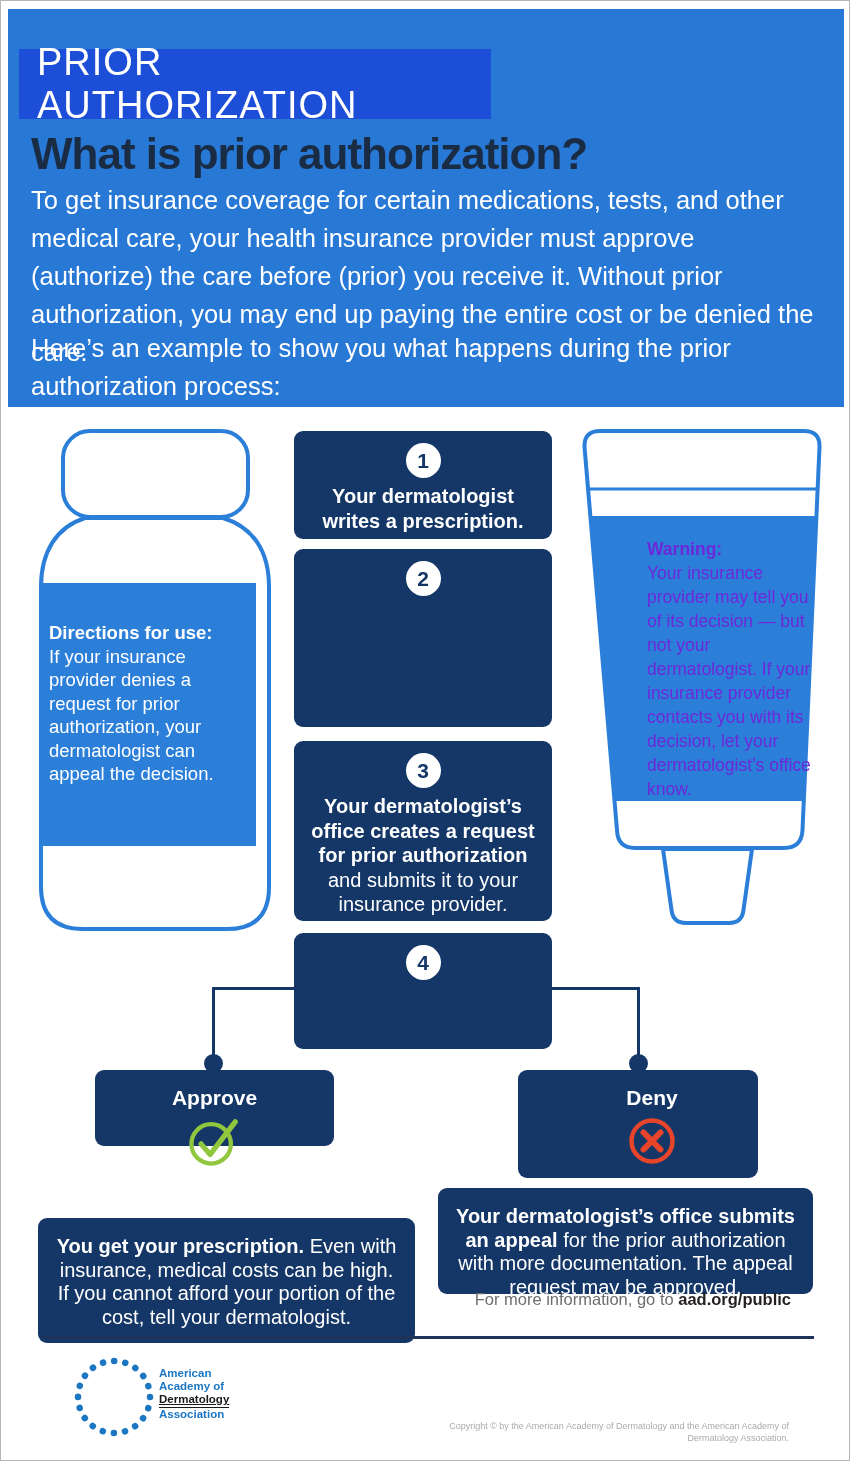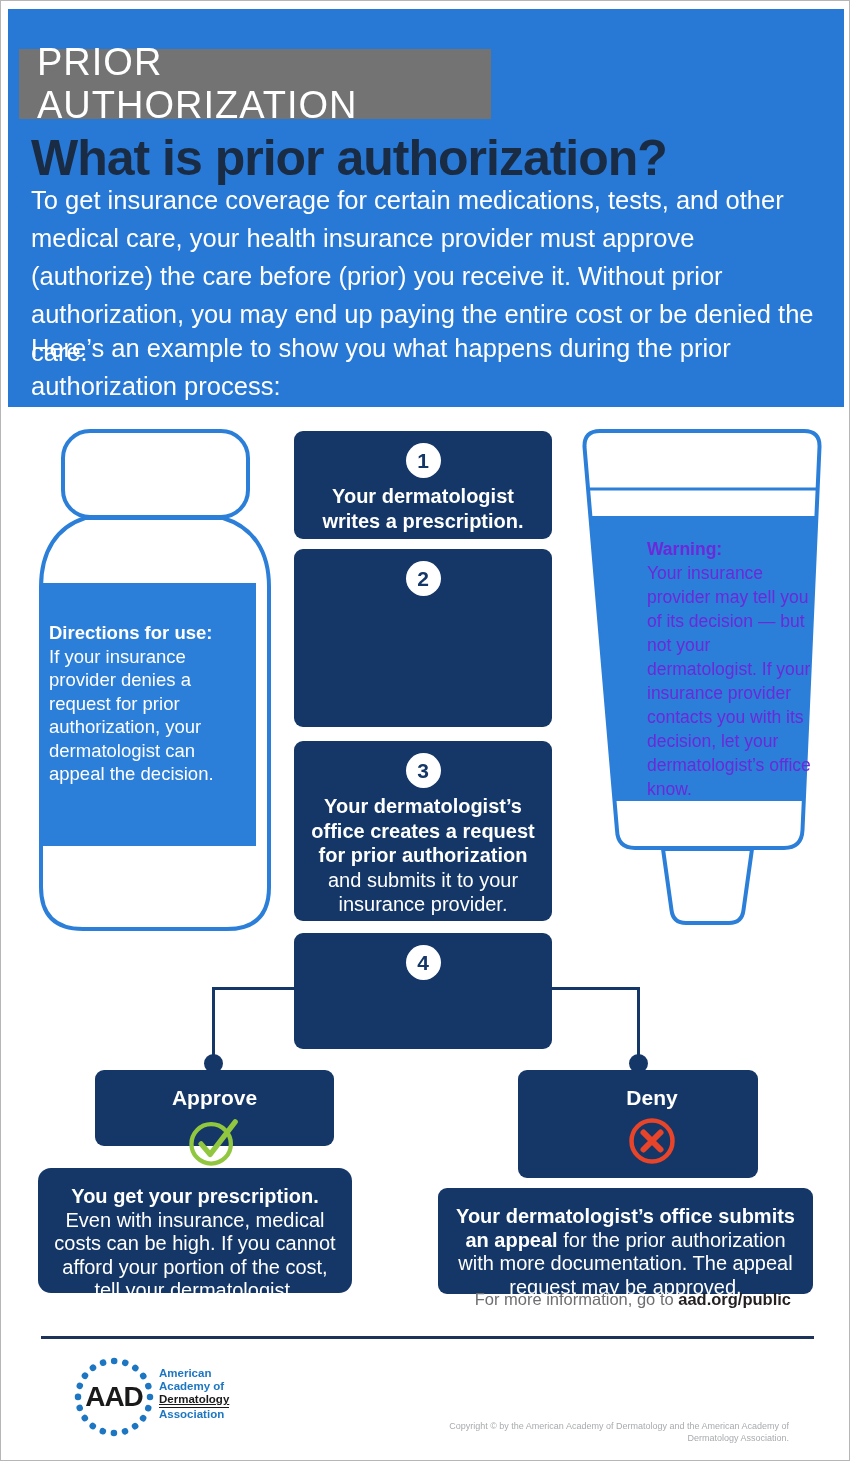--- a/index.html
+++ b/index.html
@@ -4,26 +4,26 @@
 <style>
   html,body{margin:0;padding:0;background:#fff;}
   .page{
     position:relative;width:850px;height:1461px;background:#fff;
     border:1px solid #b6b6b6;box-sizing:border-box;overflow:hidden;
     font-family:"Liberation Sans", sans-serif;
   }
   
   .blue-panel{position:absolute;left:7px;top:8px;width:836px;height:398px;background:#2878d6;}
   .title-bar{
-    position:absolute;left:11px;top:40px;width:472px;height:70px;background:#737373;
+    position:absolute;left:11px;top:40px;width:472px;height:70px;background:#1d4ed8;
     color:#fff;font-size:38px;letter-spacing:1px;display:flex;align-items:center;
     padding-left:18px;box-sizing:border-box;
   }
   .intro-heading{
-    position:absolute;left:23px;top:120px;color:#1a2b44;font-size:50px;font-weight:bold;
+    position:absolute;left:23px;top:120px;color:#1a2b44;font-size:44px;font-weight:bold;
     letter-spacing:-1px;
   }
   .intro-p{position:absolute;left:23px;color:#fff;font-size:25.5px;line-height:38px;width:792px;}
   .intro-p1{top:172px;}
   .intro-p2{top:320px;width:700px;}
   
   .nbox{position:absolute;background:#143767;border-radius:9px;color:#fff;text-align:center;box-sizing:border-box;}
   .step{left:293px;width:258px;padding:0 10px;}
   .step-circle{
     width:35px;height:35px;border-radius:50%;background:#fff;color:#143767;
@@ -38,21 +38,21 @@
   .conn{position:absolute;background:#143767;}
   .dot{position:absolute;width:19px;height:19px;border-radius:50%;background:#143767;}
   
   .outcome-head{padding-top:16px;}
   .outcome-label{font-size:21px;font-weight:bold;}
   .approve-box{left:94px;top:1069px;width:239px;height:76px;}
   .deny-box{left:517px;top:1069px;width:240px;height:108px;padding-left:28px;}
   .outcome-icon{margin-top:6px;}
   
   .outcome-text{font-size:20px;line-height:23.5px;padding:17px 14px 0;}
-  .outcome-text-left{left:37px;top:1167px;width:314px;height:125px;border-radius:13px;}
+  .outcome-text-left{left:37px;top:1217px;width:377px;height:125px;}
   .outcome-text-right{left:437px;top:1187px;width:375px;height:106px;}
   
   .bottle-svg{position:absolute;left:38px;top:428px;}
   .tube-svg{position:absolute;left:578px;top:428px;}
   .bottle-label-text{
     position:absolute;left:48px;top:620px;width:182px;color:#fff;
     font-size:18.5px;line-height:23.5px;
   }
   .tube-label-text{
     position:absolute;left:622px;top:536px;width:176px;color:#6d28d9;
@@ -162,21 +162,20 @@
 
   <div class="nbox outcome-text outcome-text-right">
     <b>Your dermatologist’s office submits an appeal</b><span> for the prior authorization with more documentation. The appeal request may be approved.</span>
   </div>
 
   <div class="divider"></div>
 
   <svg class="logo-mark" width="82" height="84" viewBox="0 0 82 84">
     <circle cx="41" cy="42" r="36" fill="none" stroke="#1d76c2" stroke-width="6.5" stroke-linecap="round" stroke-dasharray="0.1 11.2"></circle>
   </svg>
-  <div class="logo-acronym">AAD</div>
   <div class="logo-words">
     <div>American</div>
     <div>Academy of</div>
     <div><span class="logo-word-dark">Dermatology</span></div>
     <div>Association</div>
   </div>
 
   <div class="info-line">
     <span>For more information, go to </span><b>aad.org/public</b>
   </div>

